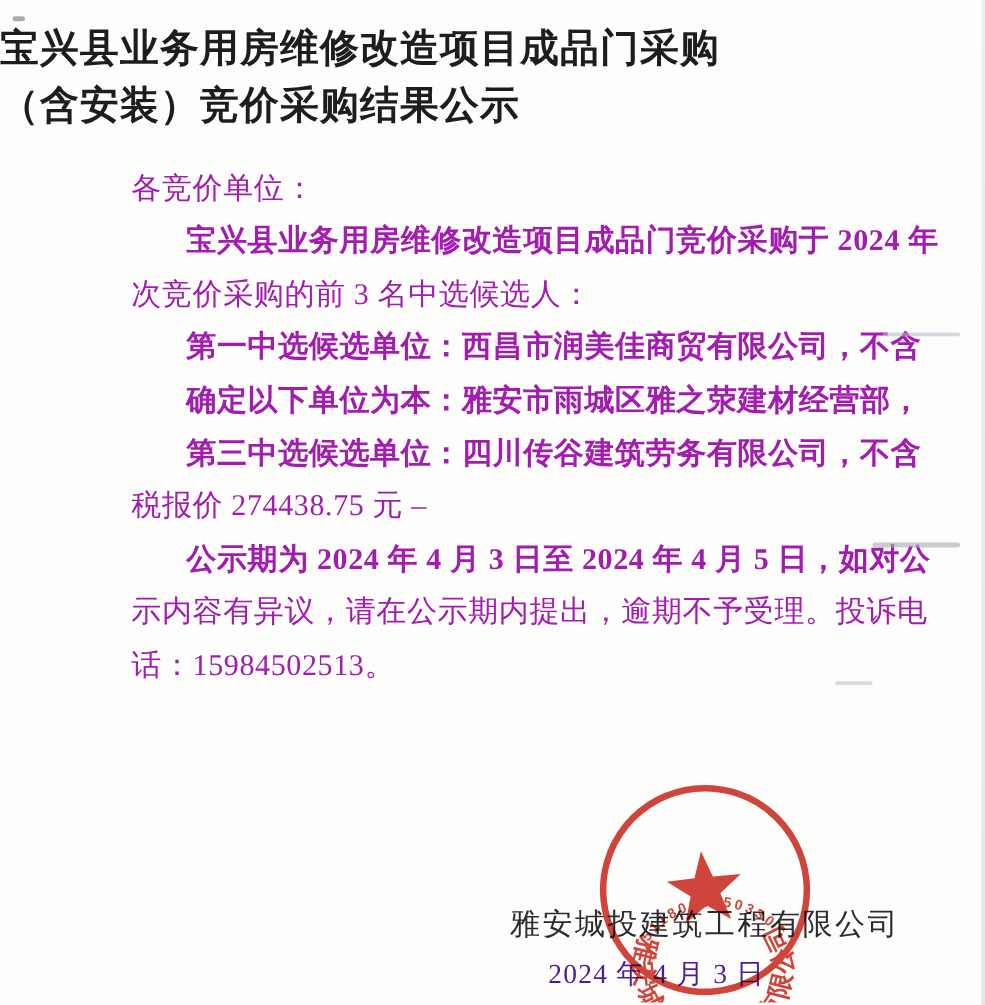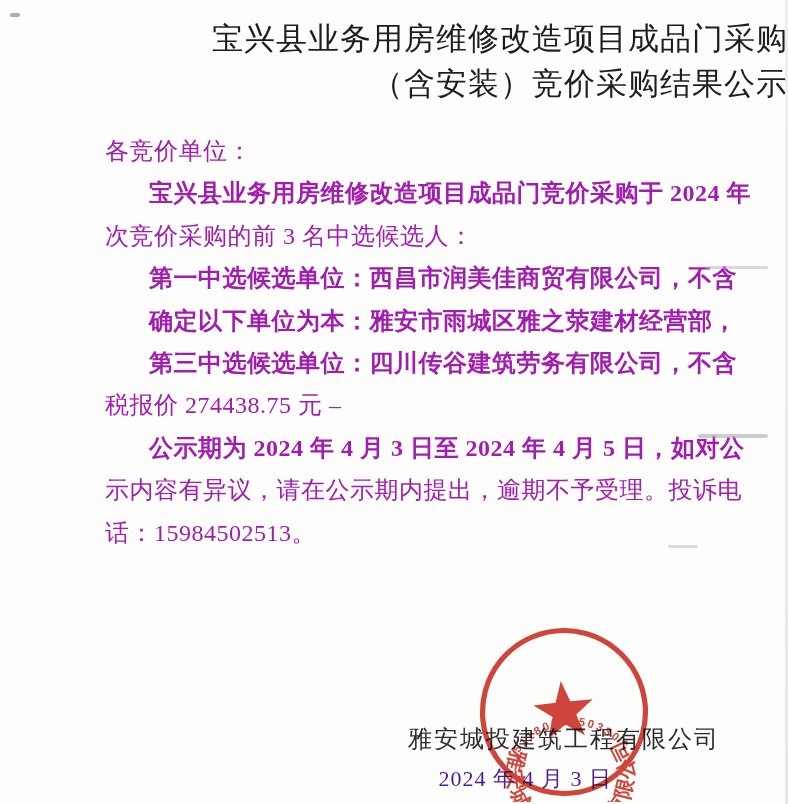--- a/index.html
+++ b/index.html
@@ -9,23 +9,23 @@
     overflow: hidden;
     font-family: "Liberation Serif", "DejaVu Serif", serif;
   }
   .page {
     position: absolute; inset: 0;
     background: #fdfdfc;
   }
   .title {
     position: absolute;
     top: 16px; left: 0; right: 0;
-    text-align: right;
+    text-align: left;
     font-family: "Liberation Sans", "DejaVu Sans", sans-serif;
-    font-weight: normal;
+    font-weight: bold;
     font-size: 31px;
     line-height: 45px;
     letter-spacing: 1px;
     color: #1d1d20;
   }
   .body-text {
     position: absolute;
     left: 105px; top: 130px;
     width: 610px;
     font-size: 24px;

